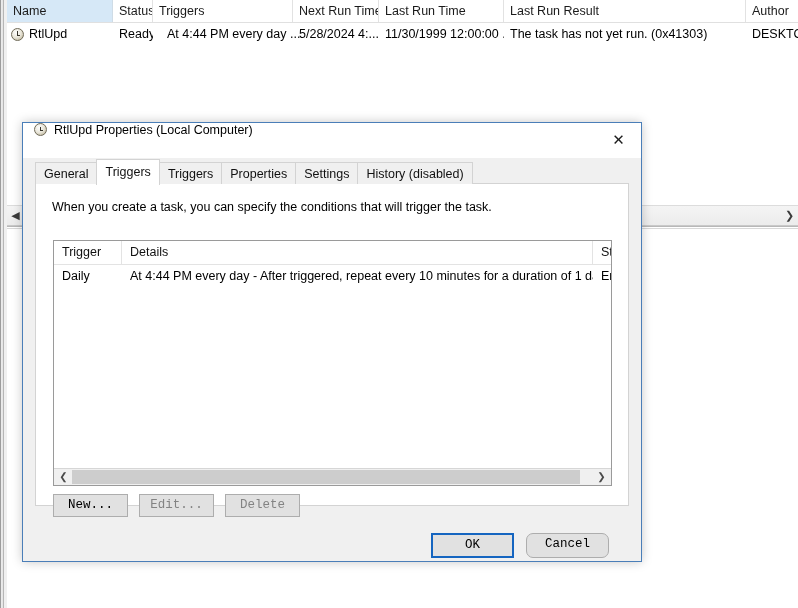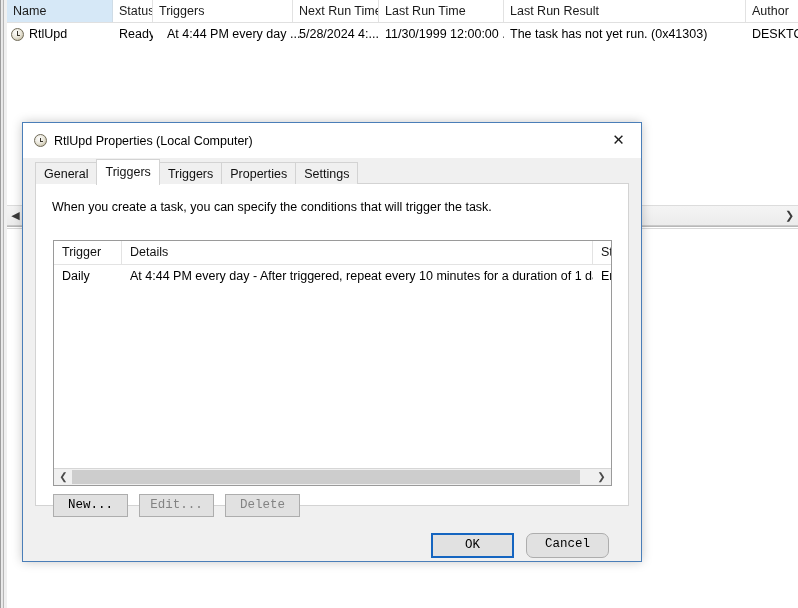--- a/index.html
+++ b/index.html
@@ -133,21 +133,21 @@
     background: #f0f0f0;
     border: 1px solid #4a7eb8;
     box-sizing: border-box;
     box-shadow: 0 0 10px rgba(0,0,0,0.22);
   }
   .dlg-title {
     position: relative;
     height: 35px;
     background: #ffffff;
     display: flex;
-    align-items: center;
+    align-items: flex-start;
     padding-left: 11px;
   }
   .dlg-title .tt-ic { margin-right: 7px; }
   .dlg-title .tt-text {
     font-size: 12.5px;
     color: #000;
     white-space: nowrap;
   }
   .dlg-close {
     position: absolute;
@@ -344,20 +344,21 @@
     <span class="tt-text">RtlUpd Properties (Local Computer)</span>
     <span class="dlg-close">✕</span>
   </div>
 
   <div class="tabstrip">
       <div class="tab">General</div>
       <div class="tab active">Triggers</div>
       <div class="tab">Triggers</div>
       <div class="tab">Properties</div>
       <div class="tab">Settings</div>
+      <div class="tab">History (disabled)</div>
     </div>
 
   <div class="tabpanel">
     <div class="panel-desc">When you create a task, you can specify the conditions that will trigger the task.</div>
 
     <div class="lv">
       <div class="lv-head">
           <div class="lv-th" style="left: 0px; width: 68px;">Trigger</div>
           <div class="lv-th" style="left: 68px; width: 471px;">Details</div>
           <div class="lv-th" style="left: 539px; width: 90px;">Status</div>

